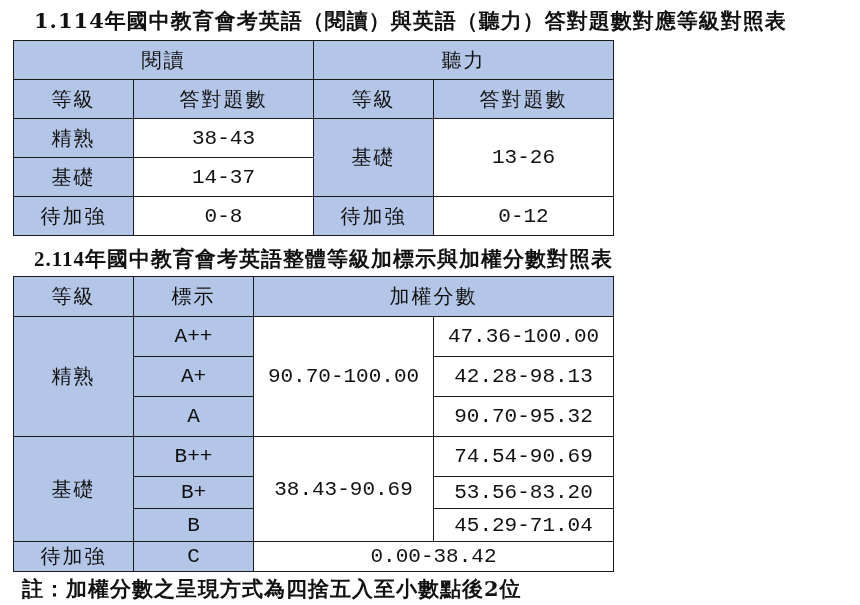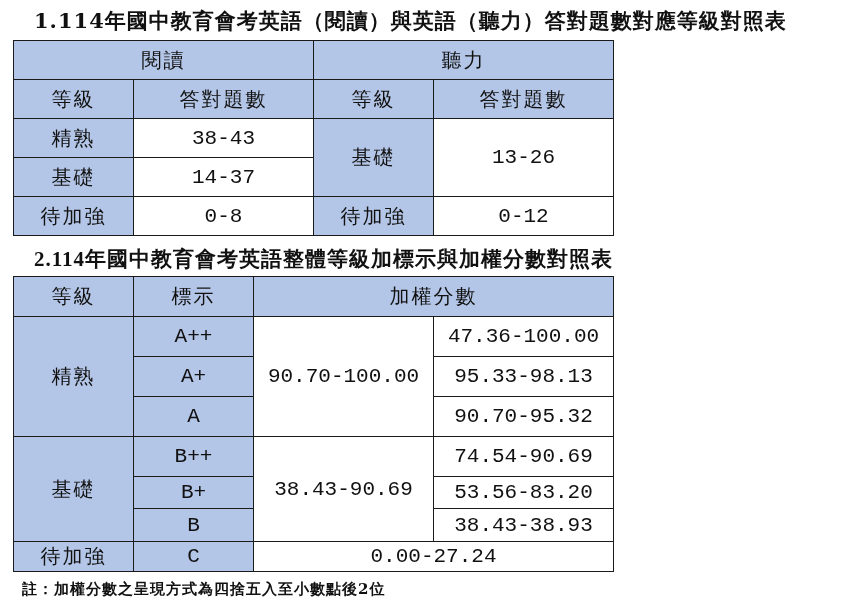--- a/index.html
+++ b/index.html
@@ -2,21 +2,21 @@
 <html><head>
 <meta charset="utf-8">
 <style>
   html, body { margin: 0; padding: 0; background: #ffffff; }
   body { width: 860px; height: 605px; position: relative; overflow: hidden;
          font-family: "DejaVu Serif", "Liberation Serif", serif; color: #111; }
   .title { position: absolute; left: 22px; font-size: 21px; font-weight: bold;
            letter-spacing: 1px; white-space: nowrap; line-height: 26px; margin-left: 12px; }
   .t1 { top: 8px; }
   .t2 { top: 246px; font-family: Liberation Serif, serif; }
-  .note { position: absolute; left: 22px; top: 576px; font-size: 15px; font-weight: bold;
+  .note { position: absolute; left: 22px; top: 576px; font-size: 21px; font-weight: bold;
           letter-spacing: 1px; white-space: nowrap; line-height: 26px; }
   table { position: absolute; left: 13px; border-collapse: collapse; table-layout: fixed; }
   td { border: 1.5px solid #1a1a1a; text-align: center; vertical-align: middle;
        font-size: 20px; padding: 0; letter-spacing: 2px; overflow: hidden; white-space: nowrap; }
   td.hd { background: #b4c6e7; }
   td.wh { background: #ffffff; }
   .mono { font-family: "Liberation Mono", "DejaVu Sans Mono", monospace; font-size: 21px; letter-spacing: 0; }
   #tbl1 { top: 40px; }
   #tbl1 td { height: 38px; }
   #tbl2 { top: 276px; }
@@ -79,41 +79,41 @@
     <td class="hd" colspan="2">加權分數</td>
   </tr>
   <tr style="height:40px">
     <td class="hd" rowspan="3">精熟</td>
     <td class="hd mono">A++</td>
     <td class="wh mono" rowspan="3">90.70-100.00</td>
     <td class="wh mono">47.36-100.00</td>
   </tr>
   <tr style="height:40px">
     <td class="hd mono">A+</td>
-    <td class="wh mono">95.33-98.13</td>
+    <td class="wh mono">42.28-98.13</td>
   </tr>
   <tr style="height:40px">
     <td class="hd mono">A</td>
     <td class="wh mono">90.70-95.32</td>
   </tr>
   <tr style="height:40px">
     <td class="hd" rowspan="3">基礎</td>
     <td class="hd mono">B++</td>
     <td class="wh mono" rowspan="3">38.43-90.69</td>
     <td class="wh mono">74.54-90.69</td>
   </tr>
   <tr style="height:32px">
     <td class="hd mono">B+</td>
     <td class="wh mono">53.56-83.20</td>
   </tr>
   <tr style="height:33px">
     <td class="hd mono">B</td>
-    <td class="wh mono">38.43-38.93</td>
+    <td class="wh mono">45.29-71.04</td>
   </tr>
   <tr style="height:30px">
     <td class="hd">待加強</td>
     <td class="hd mono">C</td>
-    <td class="wh mono" colspan="2">0.00-27.24</td>
+    <td class="wh mono" colspan="2">0.00-38.42</td>
   </tr>
 </tbody>
   </table>
 
 <div class="note">註：加權分數之呈現方式為四捨五入至小數點後2位</div>
 
 </body></html>

